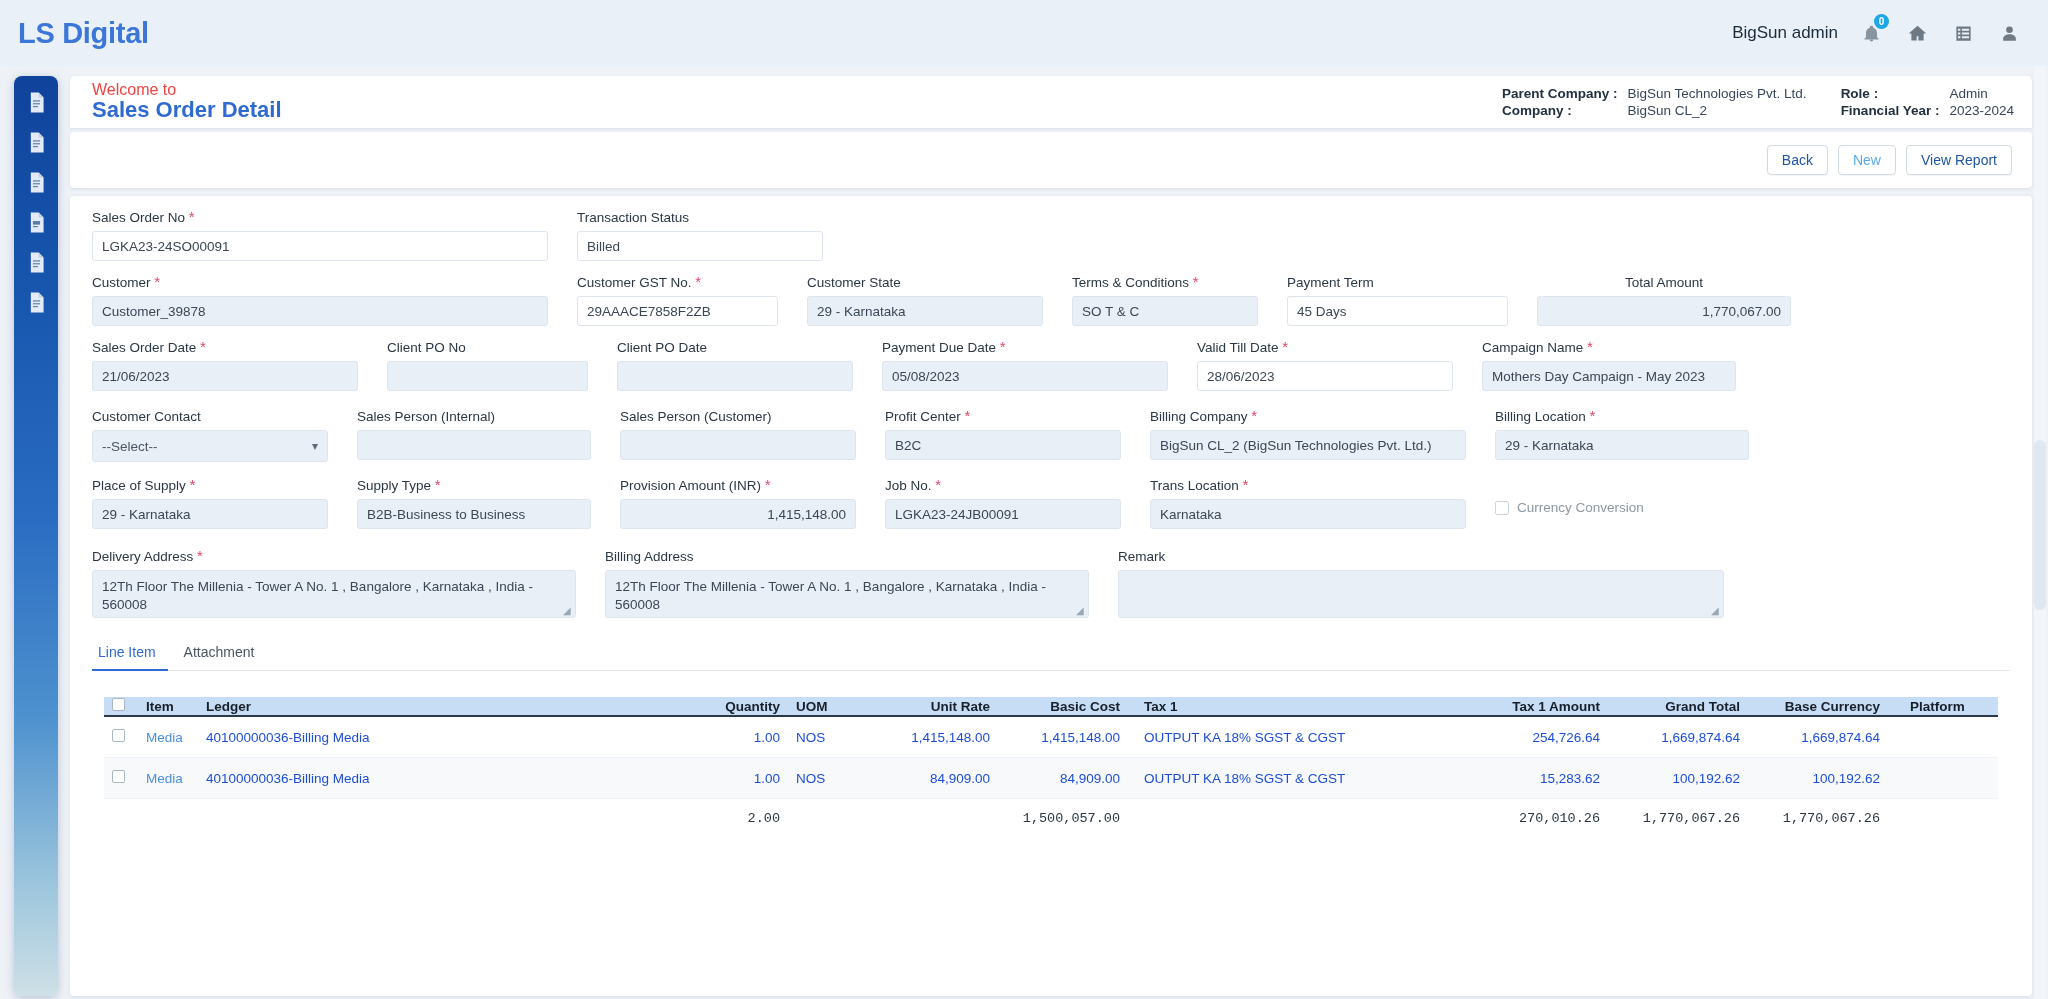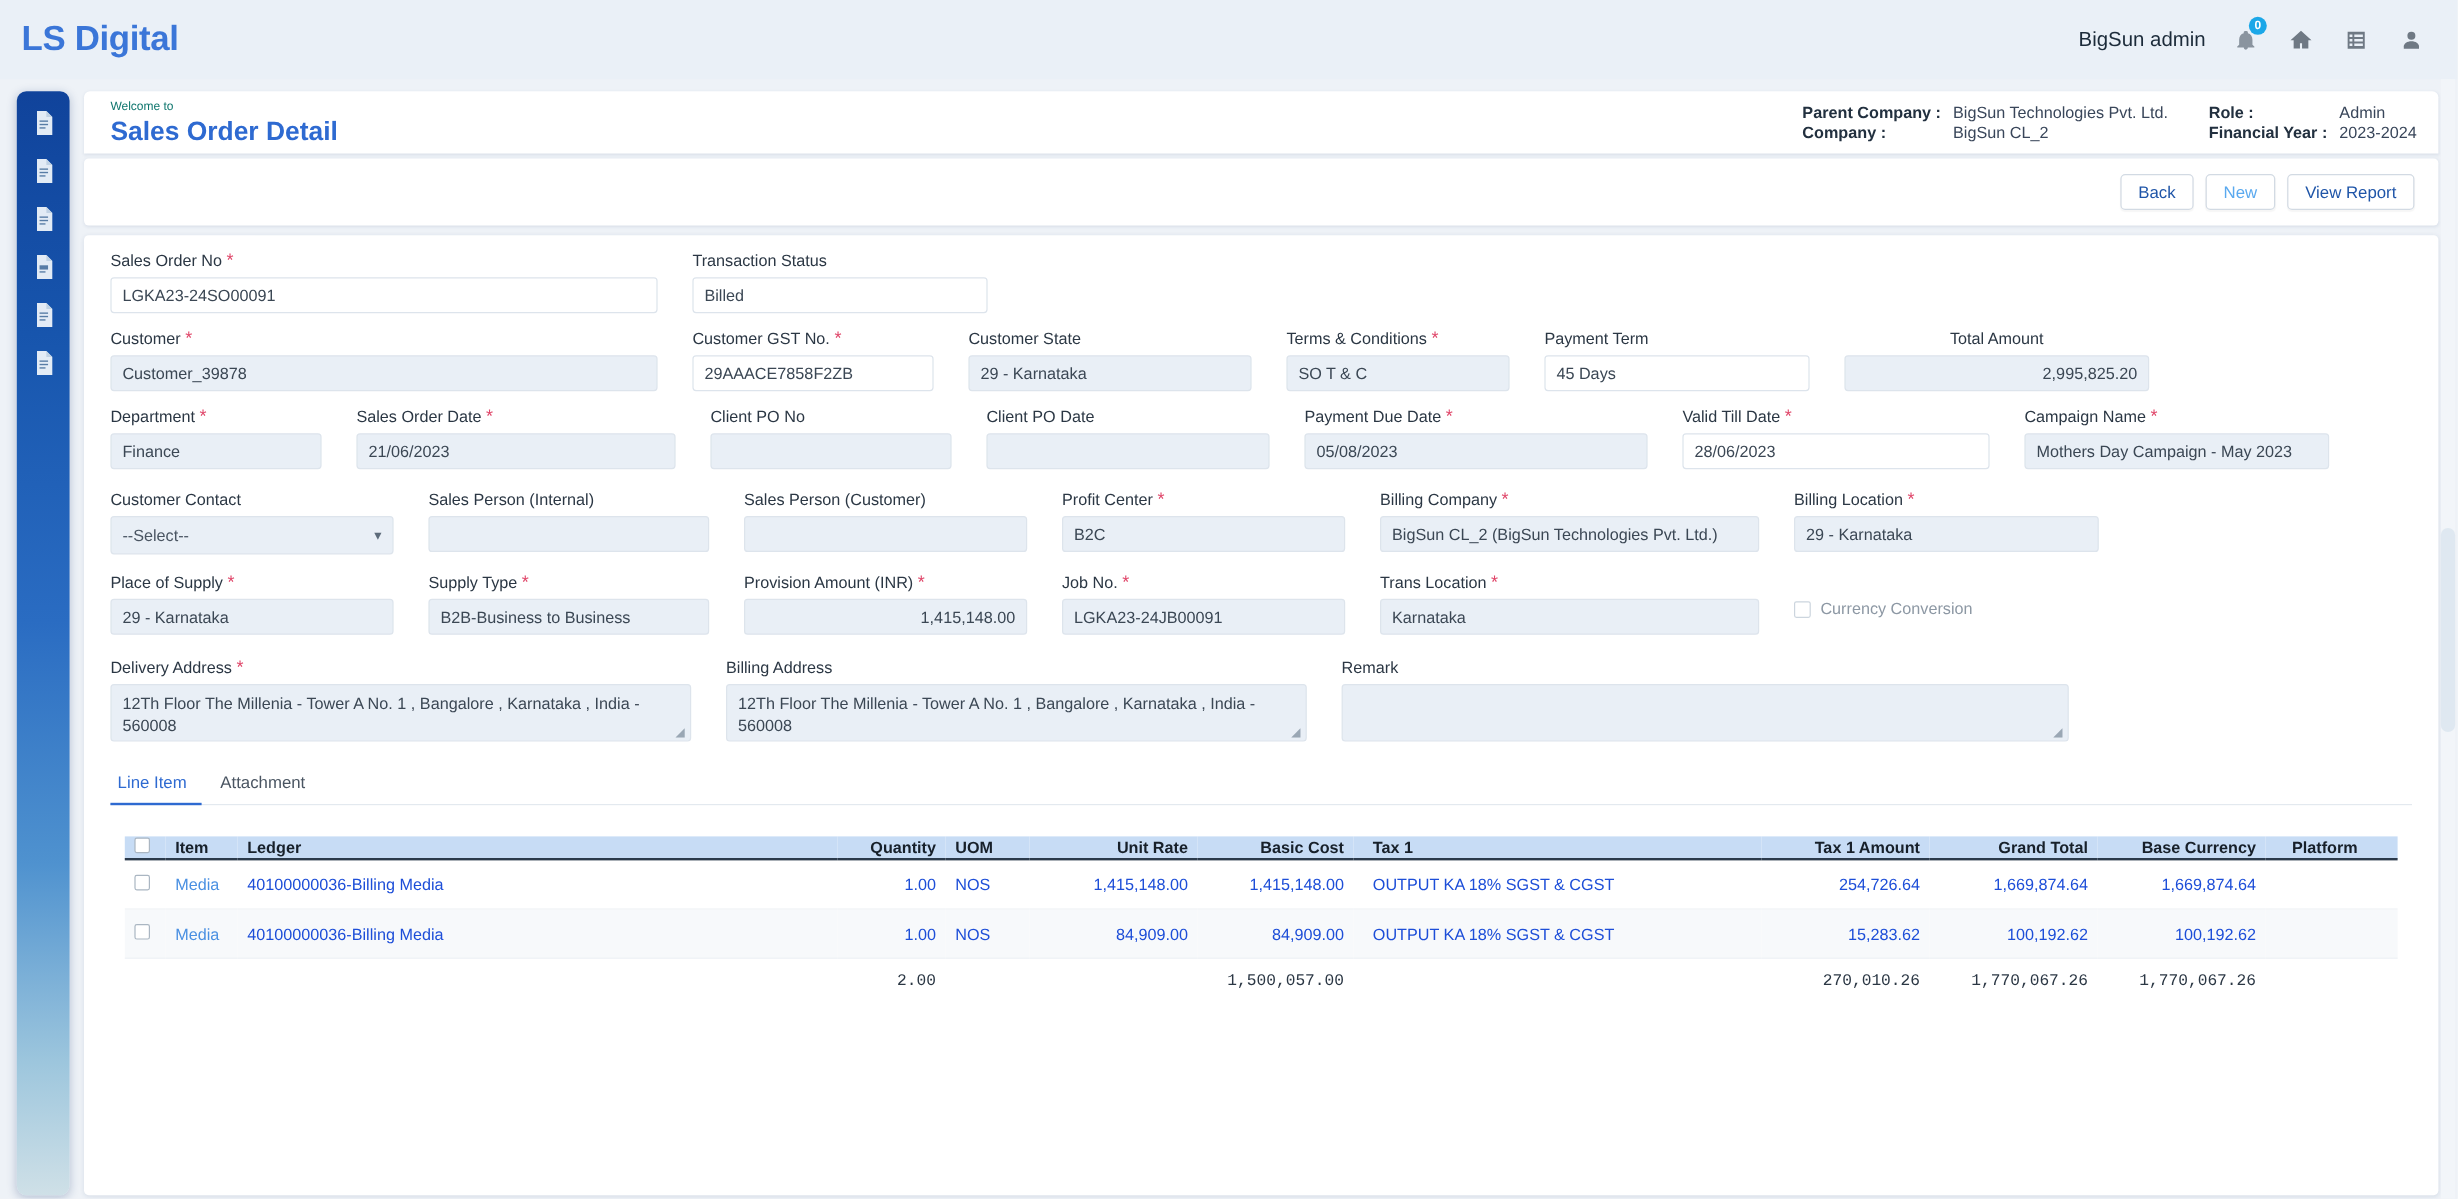--- a/index.html
+++ b/index.html
@@ -44,21 +44,21 @@
   .sidebar .sicon { width: 22px; height: 24px; opacity: 0.95; display:flex; align-items:center; justify-content:center;}
 
   
   .welcome {
     position: absolute; left: 70px; top: 76px; width: 1962px; height: 52px;
     background: #fff; border-radius: 5px 5px 0 0;
     box-shadow: 0 1px 3px rgba(30,60,110,0.10);
     display: flex; align-items: center; justify-content: space-between;
     padding: 0 18px 0 22px;
   }
-  .welcome-left .wsmall { font-size: 10px; color: #0f766e; line-height: 15px; }
+  .welcome-left .wsmall { font-size: 16px; color: #ef4444; line-height: 15px; }
   .welcome-left .wtitle { font-size: 22px; font-weight: bold; color: #2e6ad1; line-height: 26px; }
   .meta { display: grid; grid-template-columns: auto auto auto auto; column-gap: 0; row-gap: 2px; font-size: 13.5px; }
   .meta .k { font-weight: bold; color: #22303f; padding-right: 10px; }
   .meta .v { color: #39465a; padding-right: 34px; }
   .meta .k2 { font-weight: bold; color: #22303f; padding-right: 10px; }
   .meta .v2 { color: #39465a; }
 
   
   .btnbar {
     position: absolute; left: 70px; top: 132px; width: 1962px; height: 56px;
@@ -299,29 +299,25 @@
     <div class="fld" style="width:200px">
       <label class="lbl"><span>Terms &amp; Conditions</span> <span class="req">*</span></label>
       <div class="inp">SO T &amp; C</div>
     </div>
     <div class="fld" style="width:235px">
       <label class="lbl">Payment Term</label>
       <div class="inp white">45 Days</div>
     </div>
     <div class="fld" style="width:268px">
       <label class="lbl" style="text-align:center">Total Amount</label>
-      <div class="inp right">2,995,825.20</div>
+      <div class="inp right">1,770,067.00</div>
     </div>
   </div>
 
   <div class="frow" style="margin-top:6px">
-    <div class="fld" style="width:190px">
-      <label class="lbl"><span>Department</span> <span class="req">*</span></label>
-      <div class="inp">Finance</div>
-    </div>
     <div class="fld" style="width:280px">
       <label class="lbl"><span>Sales Order Date</span> <span class="req">*</span></label>
       <div class="inp">21/06/2023</div>
     </div>
     <div class="fld" style="width:215px">
       <label class="lbl">Client PO No</label>
       <div class="inp"></div>
     </div>
     <div class="fld" style="width:250px">
       <label class="lbl">Client PO Date</label>

